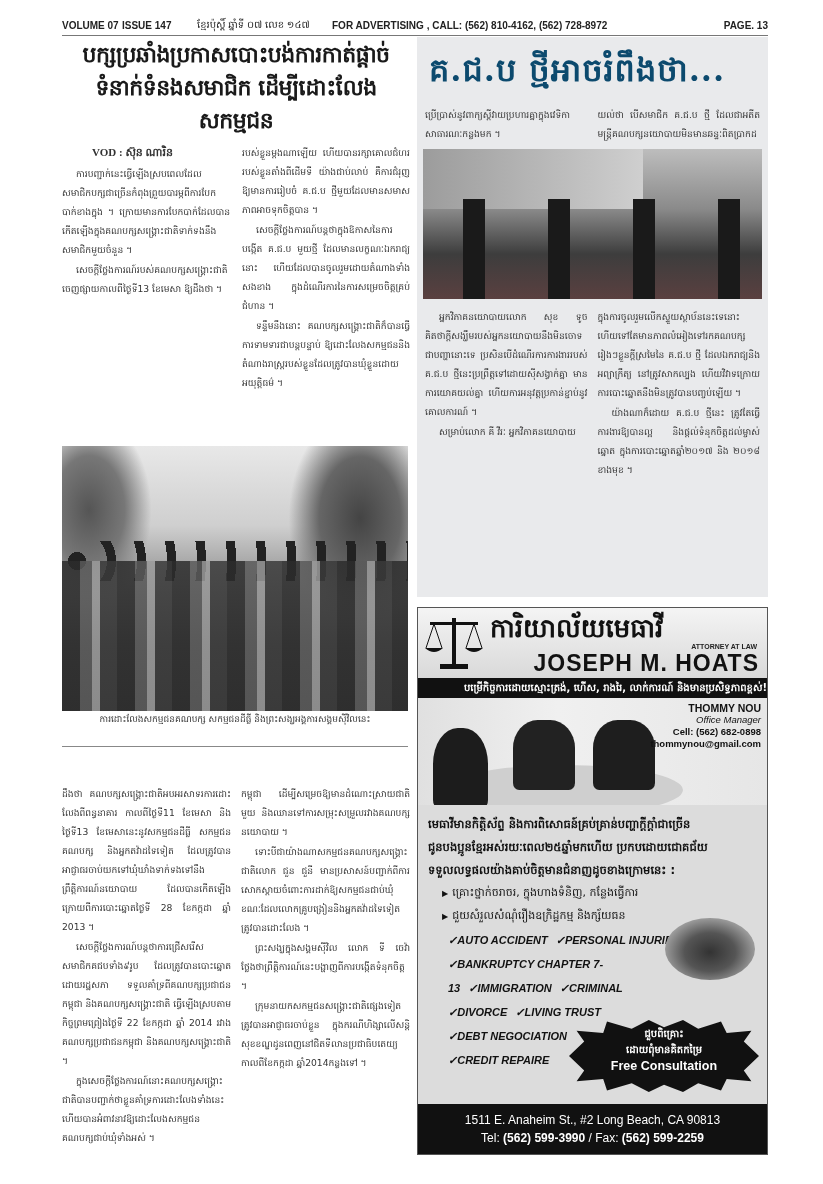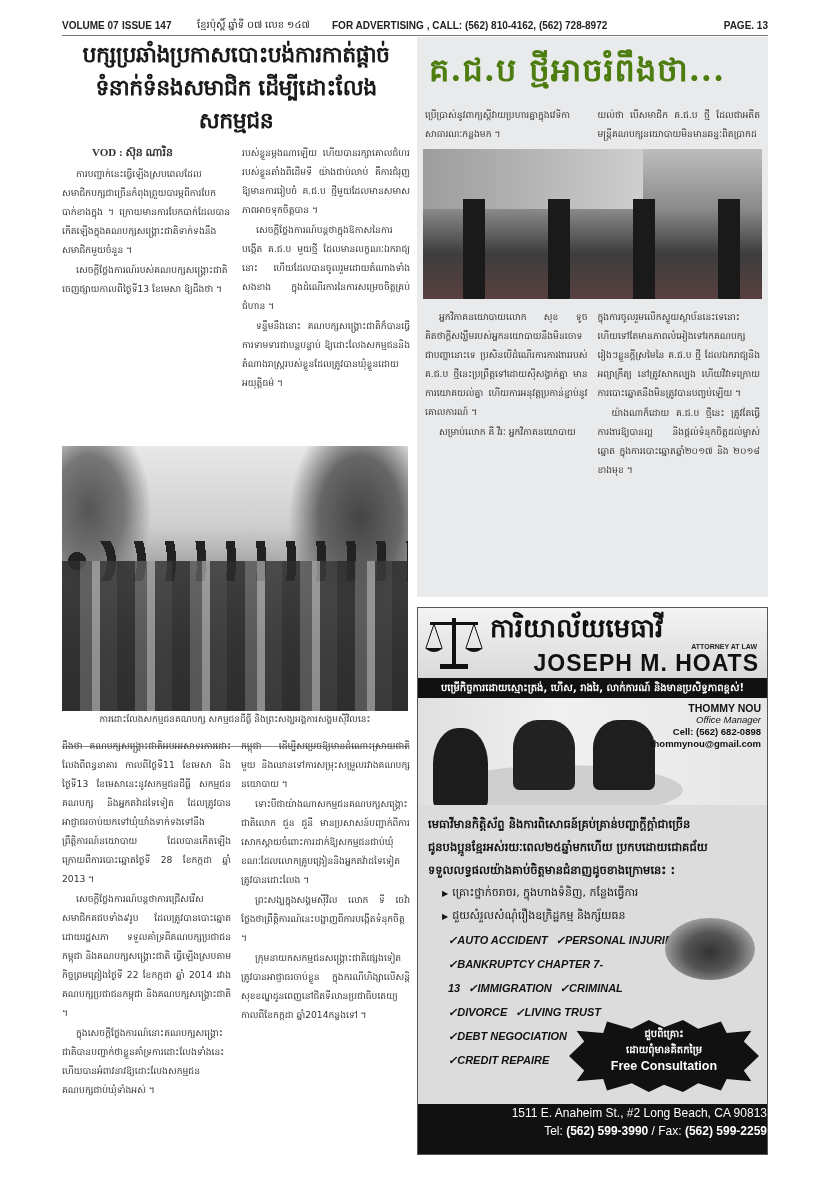--- a/index.html
+++ b/index.html
@@ -18,56 +18,56 @@
   .col p { text-indent: 14px; margin-bottom: 1px; }
   .byline { font-family: "Liberation Serif", serif; font-weight: bold; font-size: 11px; padding-left: 30px; margin-bottom: 2px; }
 
   .photo-left { position: absolute; left: 62px; top: 446px; width: 346px; height: 265px; background: linear-gradient(180deg, #e8e8e8 0%, #cfcfcf 30%, #8a8a8a 55%, #555 75%, #3a3a3a 100%); overflow: hidden; }
   .photo-left .tree { position: absolute; right: 0; top: 0; width: 120px; height: 180px; background: radial-gradient(ellipse at 60% 40%, #444 0%, #666 40%, transparent 70%); }
   .photo-left .tree2 { position: absolute; left: 0; top: 0; width: 90px; height: 160px; background: radial-gradient(ellipse at 30% 40%, #555 0%, #777 40%, transparent 70%); }
   .photo-left .crowd { position: absolute; left: 0; bottom: 0; width: 100%; height: 150px; background: repeating-linear-gradient(90deg, #2c2c2c 0 18px, #5a5a5a 18px 30px, #9a9a9a 30px 38px, #3a3a3a 38px 55px); opacity: .85; }
   .photo-left .heads { position: absolute; left: 0; top: 95px; width: 100%; height: 40px; background: repeating-radial-gradient(circle at 15px 20px, #222 0 9px, transparent 9px 30px); }
   .caption-left { position: absolute; left: 62px; top: 713px; width: 346px; font-size: 9px; text-align: center; color: #333; padding-bottom: 20px; border-bottom: 1px solid #888; }
 
-  .lower-cols { position: absolute; left: 62px; top: 736px; width: 348px; display: flex; gap: 10px; }
+  .lower-cols { position: absolute; left: 62px; top: 784px; width: 348px; display: flex; gap: 10px; }
 
   .right-box { position: absolute; left: 417px; top: 37px; width: 351px; height: 560px; background: #e9eaec; }
-  .right-head { font-family: "DejaVu Serif", serif; font-weight: bold; font-size: 32px; line-height: 66px; padding-left: 12px; color: #4d7c0f; letter-spacing: 1px; }
+  .right-head { font-family: "DejaVu Serif", serif; font-weight: bold; font-size: 32px; line-height: 66px; padding-left: 12px; color: #0c4a6e; letter-spacing: 1px; }
   .right-box .cols { margin: 2px 8px 0 8px; gap: 10px; }
   .right-photo { margin: 6px 6px 0 6px; height: 150px; background: linear-gradient(180deg, #bdbdbd 0%, #8a8a8a 40%, #3d3d3d 70%, #5a4040 100%); position: relative; overflow: hidden; }
   .right-photo .banner { position: absolute; left: 0; top: 0; width: 65%; height: 60px; background: linear-gradient(90deg,#9c9c9c,#cfcfcf); }
   .right-photo .people { position: absolute; right: 0; bottom: 0; width: 100%; height: 100px; background: repeating-linear-gradient(90deg, transparent 0 40px, #1a1a1a 40px 62px, transparent 62px 85px); }
   .right-caption { font-size: 9px; text-align: center; color: #333; margin: 4px 8px 0; padding-bottom: 6px; border-bottom: 1px solid #888; }
 
   .ad { position: absolute; left: 417px; top: 607px; width: 351px; height: 548px; border: 1.5px solid #555; background: #dcdcdc; overflow: hidden; }
   .ad-top { height: 70px; position: relative; background: linear-gradient(180deg,#f4f4f4,#d9d9d9); }
   .scale-icon { position: absolute; left: 6px; top: 6px; width: 60px; height: 58px; }
   .ad-kh-title { position: absolute; left: 72px; top: 4px; font-family: "DejaVu Serif", serif; font-weight: bold; font-size: 26px; color: #111; }
   .ad-attorney { position: absolute; right: 10px; top: 35px; font-family: "Liberation Sans", sans-serif; font-weight: bold; font-size: 7px; }
   .ad-name { position: absolute; right: 8px; top: 42px; font-family: "Liberation Sans", sans-serif; font-weight: bold; font-size: 23px; letter-spacing: 1px; color: #111; }
-  .ad-bar { background: #111; color: #fff; font-size: 10px; font-weight: bold; text-align: center; height: 20px; line-height: 20px; }
+  .ad-bar { background: #111; color: #fff; font-size: 10px; font-weight: bold; text-align: right; height: 20px; line-height: 20px; }
   .ad-photo { height: 107px; position: relative; background: linear-gradient(90deg,#e0e0e0 0%, #f0f0f0 40%, #e6e6e6 100%); overflow: hidden; }
   .ad-photo .table { position: absolute; left: 25px; bottom: -10px; width: 240px; height: 50px; border-radius: 50%; background: #cfcfcf; }
   .ad-photo .p1 { position: absolute; left: 15px; top: 30px; width: 55px; height: 80px; border-radius: 45% 45% 10% 10%; background: #1c1c1c; }
   .ad-photo .p2 { position: absolute; left: 95px; top: 22px; width: 62px; height: 70px; border-radius: 40% 40% 10% 10%; background: #222; }
   .ad-photo .p3 { position: absolute; left: 175px; top: 22px; width: 62px; height: 70px; border-radius: 40% 40% 10% 10%; background: #1e1e1e; }
   .ad-contact { position: absolute; right: 6px; top: 4px; text-align: right; font-family: "Liberation Sans", sans-serif; font-size: 9.5px; font-weight: bold; line-height: 12px; color: #111; }
   .ad-contact .role { font-style: italic; font-weight: normal; }
   .ad-contact .nm { font-size: 10.5px; }
   .ad-body { padding: 8px 10px 0 10px; position: relative; height: 290px; }
   .ad-kh-line { font-size: 11.5px; font-weight: bold; line-height: 23px; color: #111; }
   .ad-bullet { font-size: 11px; line-height: 22px; padding-left: 14px; color: #111; }
   .ad-bullet .arrow { font-size: 8px; margin-right: 4px; }
   .car { position: absolute; right: 12px; top: 113px; width: 90px; height: 62px; border-radius: 50%; background: radial-gradient(ellipse at 50% 55%, #333 0%, #555 40%, #999 70%, #ccc 100%); }
   .svc { font-family: "Liberation Sans", sans-serif; font-style: italic; font-weight: bold; font-size: 11px; line-height: 24px; color: #111; margin-left: 20px; }
   .svc span { margin-right: 8px; }
   .burst { position: absolute; right: 8px; top: 215px; width: 190px; height: 72px; background: #111; clip-path: polygon(0% 50%, 8% 30%, 4% 15%, 18% 18%, 20% 2%, 33% 12%, 42% 0%, 50% 10%, 60% 0%, 68% 12%, 80% 2%, 83% 18%, 96% 15%, 92% 30%, 100% 50%, 92% 70%, 96% 85%, 83% 82%, 80% 98%, 68% 88%, 60% 100%, 50% 90%, 42% 100%, 33% 88%, 20% 98%, 18% 82%, 4% 85%, 8% 70%); color: #fff; text-align: center; padding-top: 6px; }
   .burst .k { font-size: 10px; font-weight: bold; line-height: 16px; }
   .burst .free { font-family: "Liberation Sans", sans-serif; font-weight: bold; font-size: 12.5px; line-height: 16px; }
-  .ad-footer { position: absolute; left: 0; bottom: 0; width: 100%; height: 50px; background: #111; color: #fff; text-align: right; font-family: "Liberation Sans", sans-serif; font-size: 12px; line-height: 18px; }
+  .ad-footer { position: absolute; left: 0; bottom: 0; width: 100%; height: 50px; background: #111; color: #fff; text-align: center; font-family: "Liberation Sans", sans-serif; font-size: 12px; line-height: 18px; padding-top: 7px; }
   .ad-footer b { font-weight: bold; }
 </style>
 </head>
 <body>
 
 <div class="header">
   <span class="vol">VOLUME 07</span>
   <span class="issue">ISSUE 147</span>
   <span class="kh">ខ្មែរប៉ុស្តិ៍ ឆ្នាំទី ០៧ លេខ ១៤៧</span>
   <span class="adv">FOR ADVERTISING ,  CALL: (562) 810-4162, (562) 728-8972</span>

